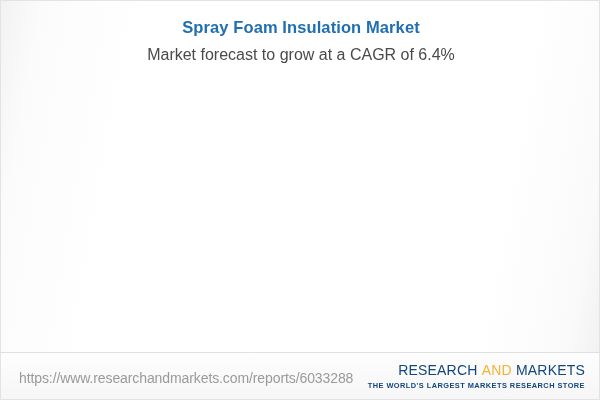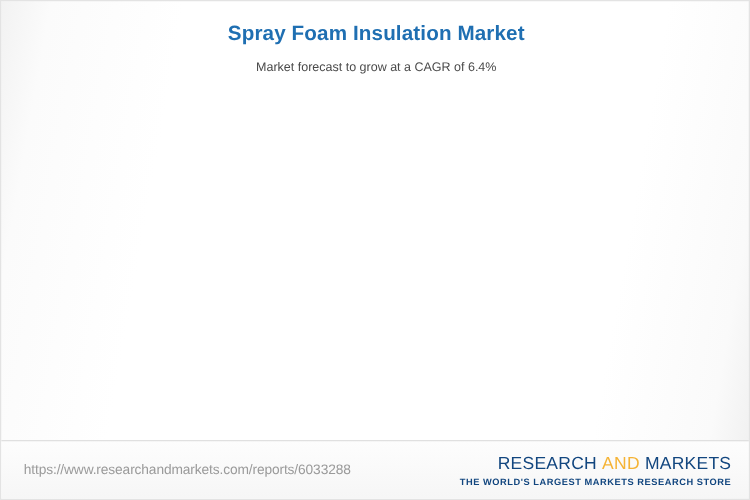--- a/index.html
+++ b/index.html
@@ -30,21 +30,21 @@
   }
   #chart-title {
     font-size: 16.5px;
     font-weight: bold;
     color: #1f6fb2;
     letter-spacing: 0.1px;
     line-height: 20px;
   }
   #chart-subtitle {
     margin-top: 9px;
-    font-size: 10px;
+    font-size: 16px;
     color: #4a4a4a;
     line-height: 18px;
   }
 
   
   #plot {
     position: absolute;
     left: 0;
     top: 0;
     width: 600px;
@@ -62,21 +62,21 @@
     bottom: 0;
     width: 600px;
     height: 46px;
     border-top: 1px solid #e0e0e0;
     background: linear-gradient(to bottom, #fdfdfd 0%, #f6f6f6 100%);
   }
   #footer-url {
     position: absolute;
     left: 18px;
     top: 17px;
-    font-size: 11px;
+    font-size: 14px;
     color: #9a9a9a;
     letter-spacing: -0.1px;
   }
   #logo {
     position: absolute;
     right: 16px;
     top: 8px;
     text-align: right;
   }
   #logo-main {

